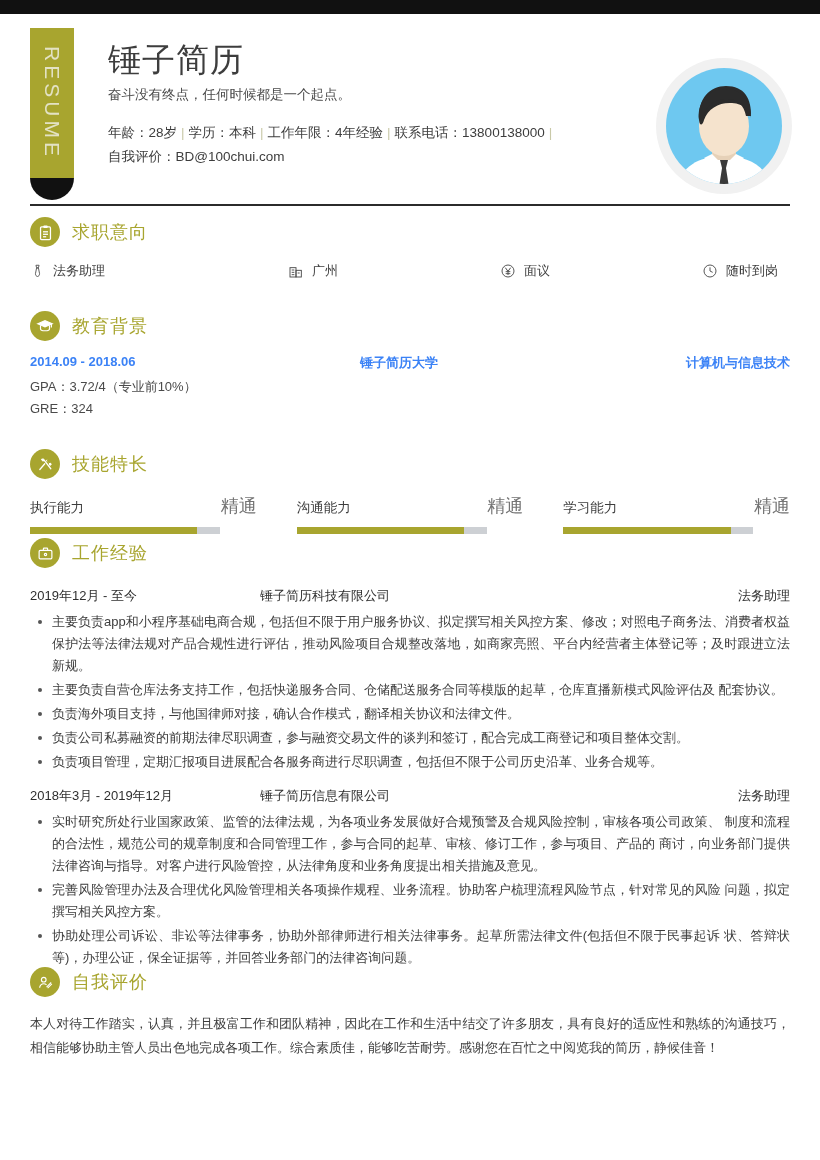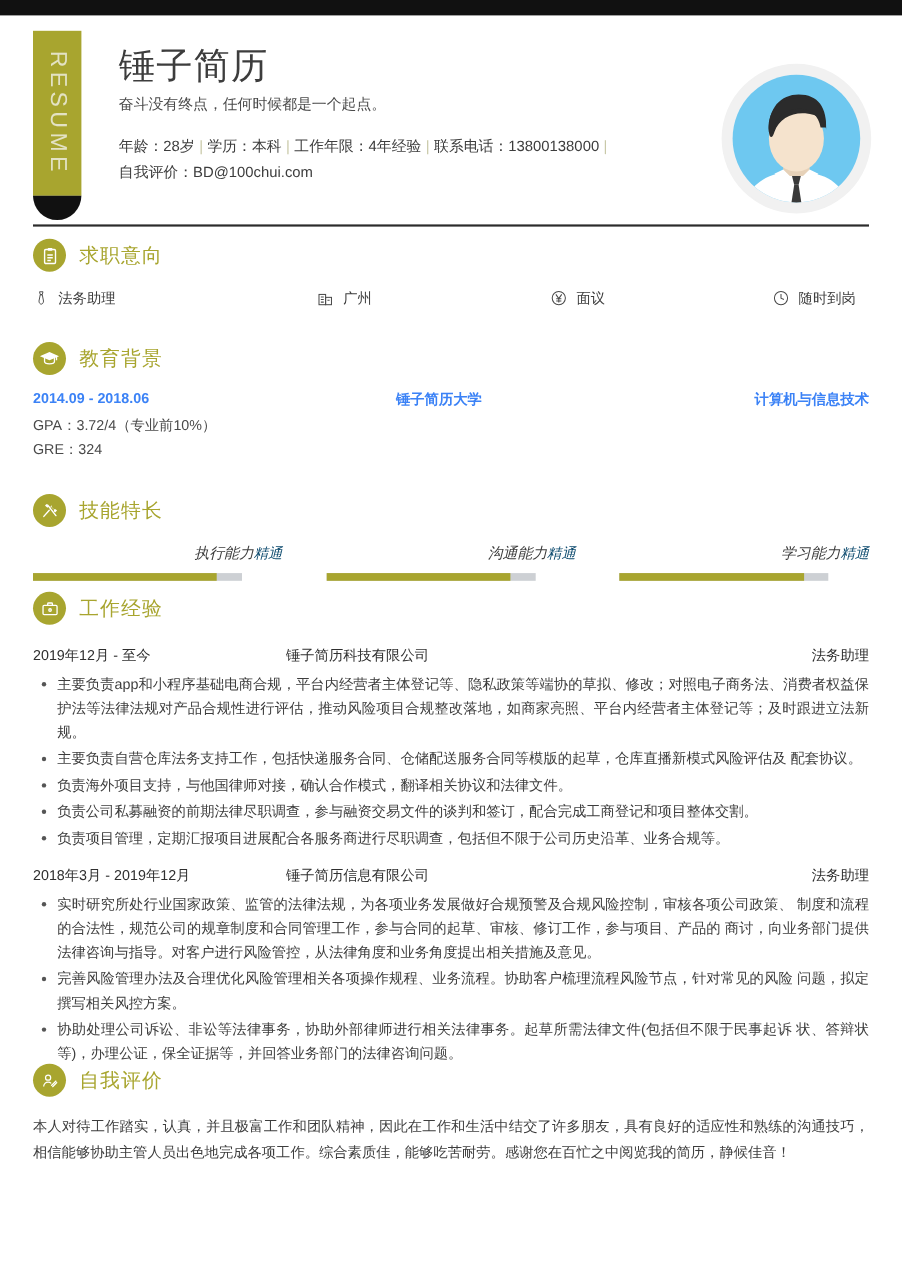--- a/index.html
+++ b/index.html
@@ -72,24 +72,24 @@
   .edu-row{display:flex;margin-top:8px;font-size:13px;font-weight:bold;color:#3b82f6;}
   .edu-date{width:330px;}
   .edu-school{width:290px;}
   .edu-major{flex:1;text-align:right;}
   .edu-sub{font-size:13px;color:#4a4a4a;line-height:22px;margin-top:4px;}
 
   
   .skills{display:flex;margin-top:10px;}
   .skill{width:240px;margin-right:40px;}
   .skill:last-child{margin-right:0;}
-  .skill-labels{display:flex;justify-content:flex-end;align-items:baseline;
-                font-size:13.5px;color:#3d3d3d;font-style:italic;}
+  .skill-labels{display:flex;justify-content:space-between;align-items:baseline;
+                font-size:13.5px;color:#3d3d3d;}
   .skill-name{}
-  .skill-level{font-size:13px;color:#0c4a6e;}
+  .skill-level{font-size:18px;color:#737373;}
   .bar{margin-top:9px;height:7px;background:#cdd0d4;width:190px;position:relative;}
   .bar .fill{position:absolute;left:0;top:0;height:7px;background:#a8a52f;}
 
   
   .job-head{display:flex;font-size:13px;font-weight:normal;color:#2f2f2f;margin-top:14px;}
   .job-date{width:230px;}
   .job-company{width:330px;}
   .job-title{flex:1;text-align:right;}
   ul.duties{list-style:none;margin:6px 0 0 0;padding:0;}
   ul.duties li{
@@ -300,21 +300,21 @@
       </span>
       <span class="sec-title">工作经验</span>
     </div>
 
     <div class="job-head">
       <div class="job-date">2019年12月 - 至今</div>
       <div class="job-company">锤子简历科技有限公司</div>
       <div class="job-title">法务助理</div>
     </div>
     <ul class="duties">
-      <li>主要负责app和小程序基础电商合规，平台内经营者主体登记等、隐私政策等端协的草拟、修改；对照电子商务法、消费者权益保护法等法律法规对产品合规性进行评估，推动风险项目合规整改落地，如商家亮照、平台内经营者主体登记等；及时跟进立法新规。</li>
+      <li>主要负责app和小程序基础电商合规，包括但不限于用户服务协议、拟定撰写相关风控方案、修改；对照电子商务法、消费者权益保护法等法律法规对产品合规性进行评估，推动风险项目合规整改落地，如商家亮照、平台内经营者主体登记等；及时跟进立法新规。</li>
       <li>主要负责自营仓库法务支持工作，包括快递服务合同、仓储配送服务合同等模版的起草，仓库直播新模式风险评估及 配套协议。</li>
       <li>负责海外项目支持，与他国律师对接，确认合作模式，翻译相关协议和法律文件。</li>
       <li>负责公司私募融资的前期法律尽职调查，参与融资交易文件的谈判和签订，配合完成工商登记和项目整体交割。</li>
       <li>负责项目管理，定期汇报项目进展配合各服务商进行尽职调查，包括但不限于公司历史沿革、业务合规等。</li>
     </ul>
 
     <div class="job-head">
       <div class="job-date">2018年3月 - 2019年12月</div>
       <div class="job-company">锤子简历信息有限公司</div>
       <div class="job-title">法务助理</div>

